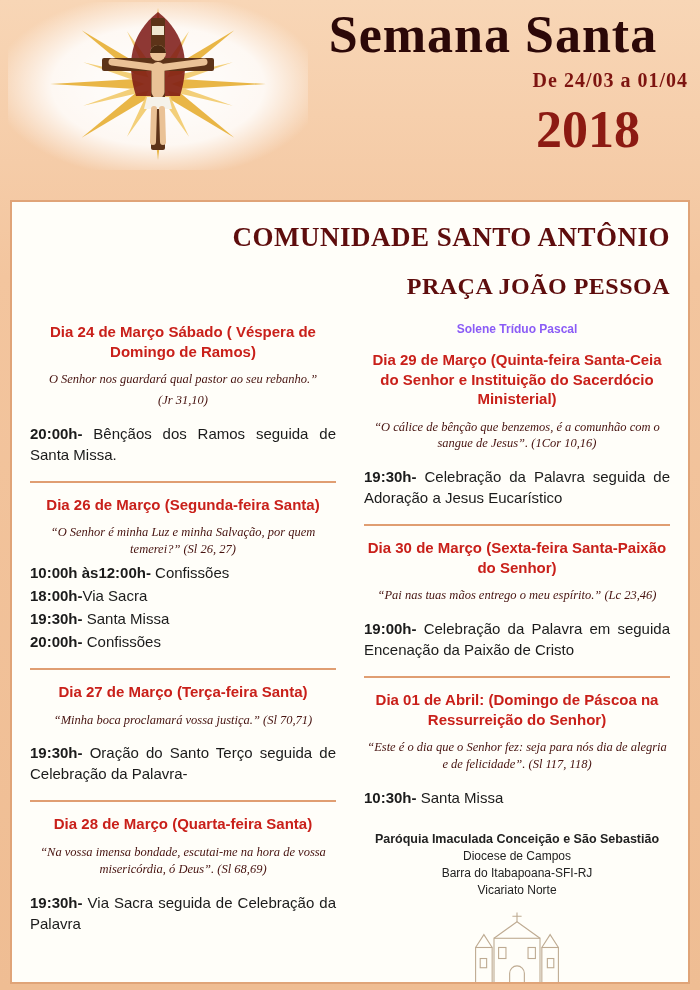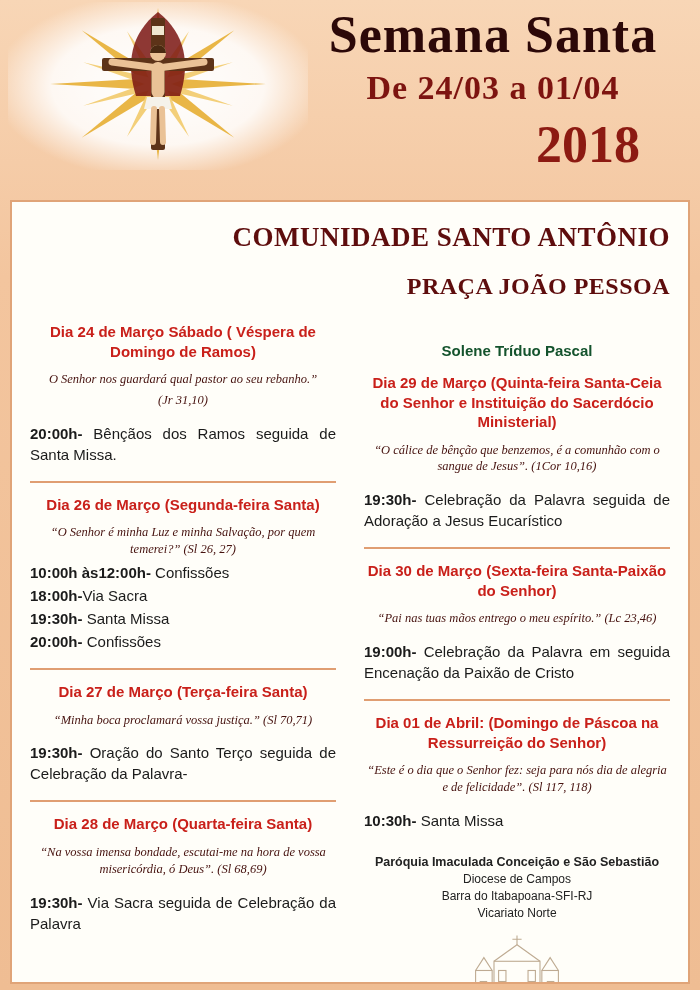--- a/index.html
+++ b/index.html
@@ -12,39 +12,39 @@
   .top { position:relative; height:248px; }
   .crucifix {
     position:absolute; left:8px; top:2px; width:300px; height:168px;
     background: radial-gradient(ellipse at 50% 50%, #ffffff 0%, rgba(255,255,255,0.85) 50%, rgba(255,255,255,0) 78%);
   }
   .head-text { position:absolute; right:12px; top:8px; width:390px; text-align:center; }
   .poster-title {
     margin:0; font-size:52px; line-height:1.05; font-weight:bold; color:#2c0808;
     font-family:"Liberation Serif", serif; letter-spacing:1px;
   }
-  .date-range { margin-top:6px; font-size:34px; font-weight:bold; color:#7d1410; letter-spacing:1px; }
+  .date-range { margin-top:6px; font-size:20px; font-weight:bold; color:#7d1410; letter-spacing:1px;text-align:right; }
   .year { margin-top:8px; font-size:52px; font-weight:bold; color:#8c1a12; text-align:right; padding-right:48px; }
   .subtitle {
     position:absolute; left:0; right:0; bottom:4px; text-align:center;
     color:#e02b20; font-weight:bold; font-size:18px; letter-spacing:0.3px;
   }
   
   .box {
     position:absolute; left:10px; right:10px; top:200px; bottom:6px;
     box-sizing:border-box; border:2px solid #e0a478; background:#fffef9;
     padding:14px 18px 10px; overflow:hidden;
   }
   .community-name { margin:6px 0 0; text-align:right; font-size:27px; color:#5e0d0d; letter-spacing:0.5px; }
   .community-place { margin:20px 0 6px; text-align:right; font-size:24px; color:#5e0d0d; letter-spacing:0.5px; }
   .cols { display:flex; gap:28px; padding-top:16px; }
   .col { flex:1; min-width:0; }
   
-  .section-title { margin:20px 0 14px; text-align:center; color:#14532d; font-weight:bold;
-    font-family:"Liberation Sans", sans-serif; font-size:15px; }
+  .section-title { margin:0 0 14px; text-align:center; color:#8b5cf6; font-weight:bold;
+    font-family:"Liberation Sans", sans-serif; font-size:12px; }
   .day-heading { margin:0 0 10px; text-align:center; color:#c9201a; font-weight:bold;
     font-family:"Liberation Sans", sans-serif; font-size:15px; line-height:1.3; }
   .quote { margin:0 0 4px; text-align:center; font-style:italic; color:#46120f; font-size:12.5px; line-height:1.35; }
   .quote:empty { display:none; }
   .item { margin:14px 0 0; font-family:"Liberation Sans", sans-serif; font-size:15px;
     color:#1b1b1b; line-height:1.4; text-align:justify; }
   .item + .item { margin-top:2px; text-align:left; }
   .lines .item { margin-top:2px; text-align:left; }
   .lines .item:first-of-type { margin-top:14px; }
   .item b { font-weight:bold; }

